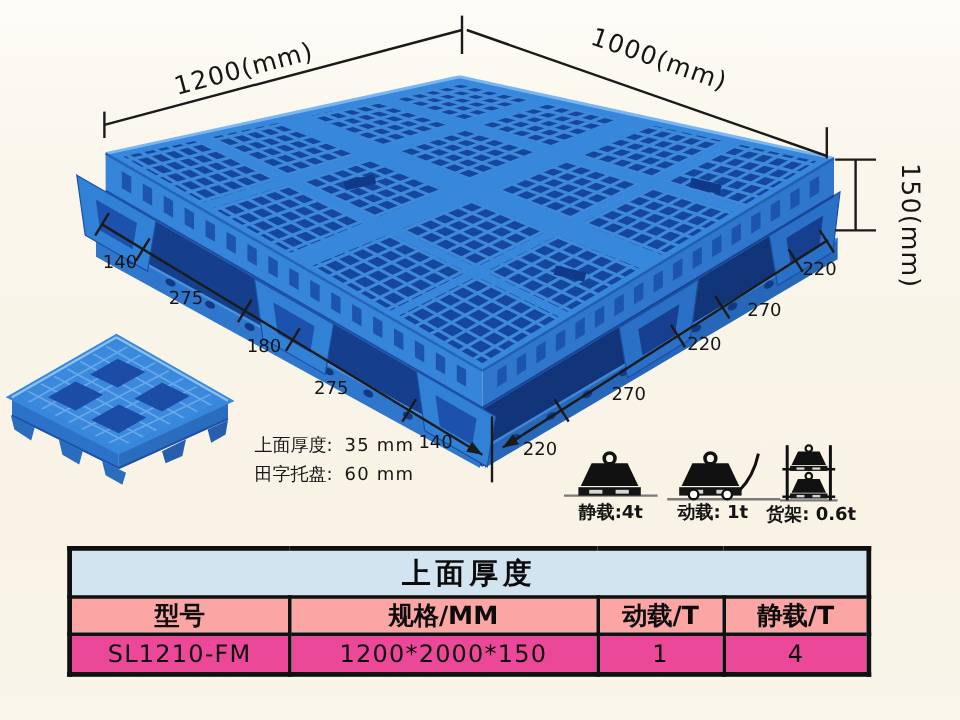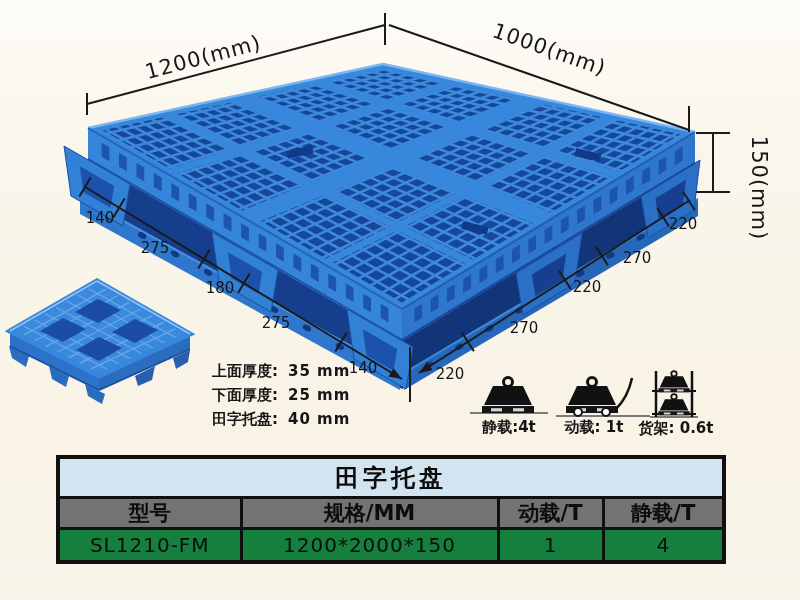--- a/index.html
+++ b/index.html
@@ -5,31 +5,31 @@
   html,body{margin:0;padding:0;background:#e8e8e8;}
   .stage{
     position:relative;width:800px;height:600px;overflow:hidden;
     background:linear-gradient(180deg,#fdfcf7 0%,#faf6ec 22%,#f8f3e5 70%,#f9f5ea 100%);
     font-family:"DejaVu Sans","Liberation Sans",sans-serif;
   }
   .stage svg{position:absolute;left:0;top:0;}
   .dim-num{font-size:15px;fill:#151515;}
   .dim-big{font-size:21px;fill:#151515;letter-spacing:1px;}
   .icon-lbl{font-size:15px;font-weight:700;fill:#141414;}
-  .specs{position:absolute;left:212px;top:359px;color:#161616;font-size:15px;font-weight:700;line-height:24px;white-space:nowrap;}
+  .specs{position:absolute;left:212px;top:359px;color:#161616;font-size:15px;font-weight:400;line-height:24px;white-space:nowrap;}
   .specs .val{margin-left:10px;letter-spacing:1px;}
   table.spec{
     position:absolute;left:56px;top:455px;width:666px;table-layout:fixed;
     border-collapse:collapse;border:4px solid #101010;text-align:center;color:#0c0c0c;
     background:#fff;
   }
   table.spec td{border:3px solid #101010;padding:0;overflow:hidden;}
   .t-title td{background:#d2e4f0;font-size:24px;font-weight:700;letter-spacing:4px;height:37px;}
-  .t-head td{background:#737373;font-size:21px;font-weight:700;height:27px;}
-  .t-data td{background:#15803d;font-size:20px;font-weight:400;height:30px;letter-spacing:1px;}
+  .t-head td{background:#fca5a5;font-size:21px;font-weight:700;height:27px;}
+  .t-data td{background:#ec4899;font-size:20px;font-weight:400;height:30px;letter-spacing:1px;}
 </style>
 </head>
 <body>
 
 <div class="stage">
 
 <svg width="800" height="600" viewBox="0 0 800 600">
   <defs>
     <clipPath id="deckClip">
           <polygon points="88,128 383,64 695,132 402,309"></polygon>
@@ -325,37 +325,34 @@
     <text class="icon-lbl" text-anchor="middle" x="594" y="432">动载: 1t</text>
     <text class="icon-lbl" text-anchor="middle" x="676" y="433">货架: 0.6t</text>
   </g>
 </svg>
 
   <div class="specs">
     <div>
       <span>上面厚度:</span><span class="val">35 mm</span>
     </div>
     <div>
-      <span>下面厚度:</span><span class="val">25 mm</span>
-    </div>
-    <div>
-      <span>田字托盘:</span><span class="val">40 mm</span>
+      <span>田字托盘:</span><span class="val">60 mm</span>
     </div>
   </div>
 
   <table class="spec">
     <colgroup>
         <col style="width:183px">
         <col style="width:257px">
         <col style="width:105px">
         <col style="width:121px">
       </colgroup>
     <tbody>
         <tr class="t-title">
-          <td colspan="4">田字托盘</td>
+          <td colspan="4">上面厚度</td>
         </tr>
     <tr class="t-head">
       <td>型号</td>
       <td>规格/MM</td>
       <td>动载/T</td>
       <td>静载/T</td>
     </tr>
     <tr class="t-data">
       <td>SL1210-FM</td>
       <td>1200*2000*150</td>

